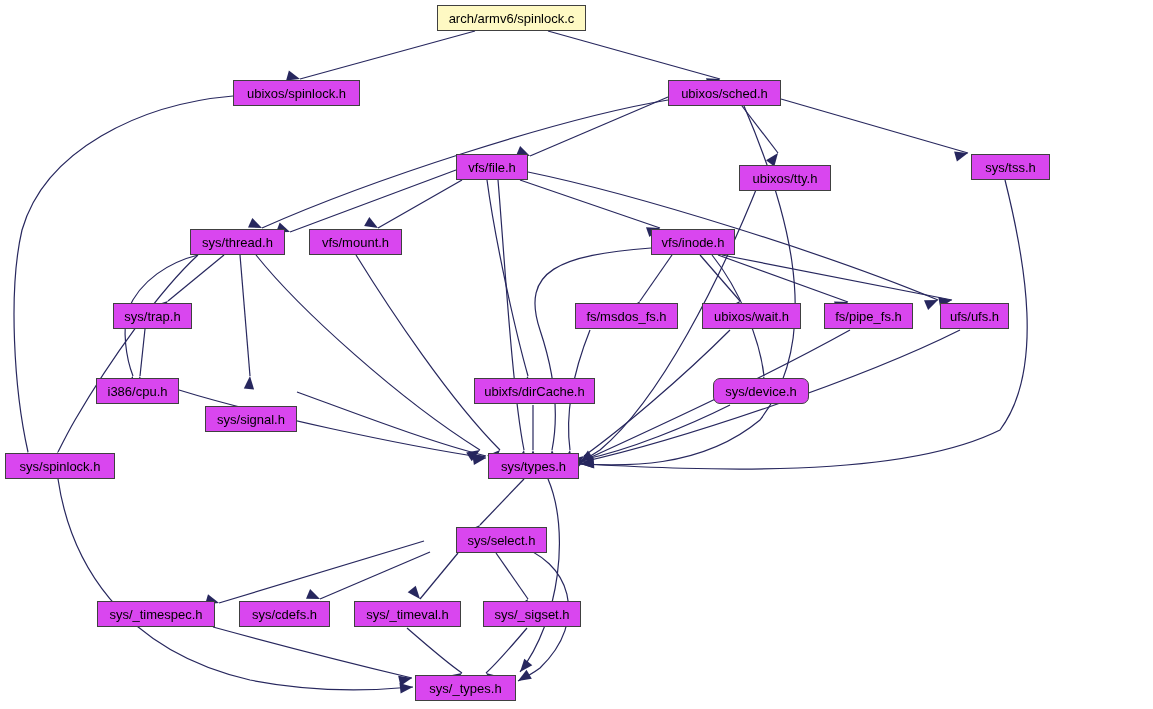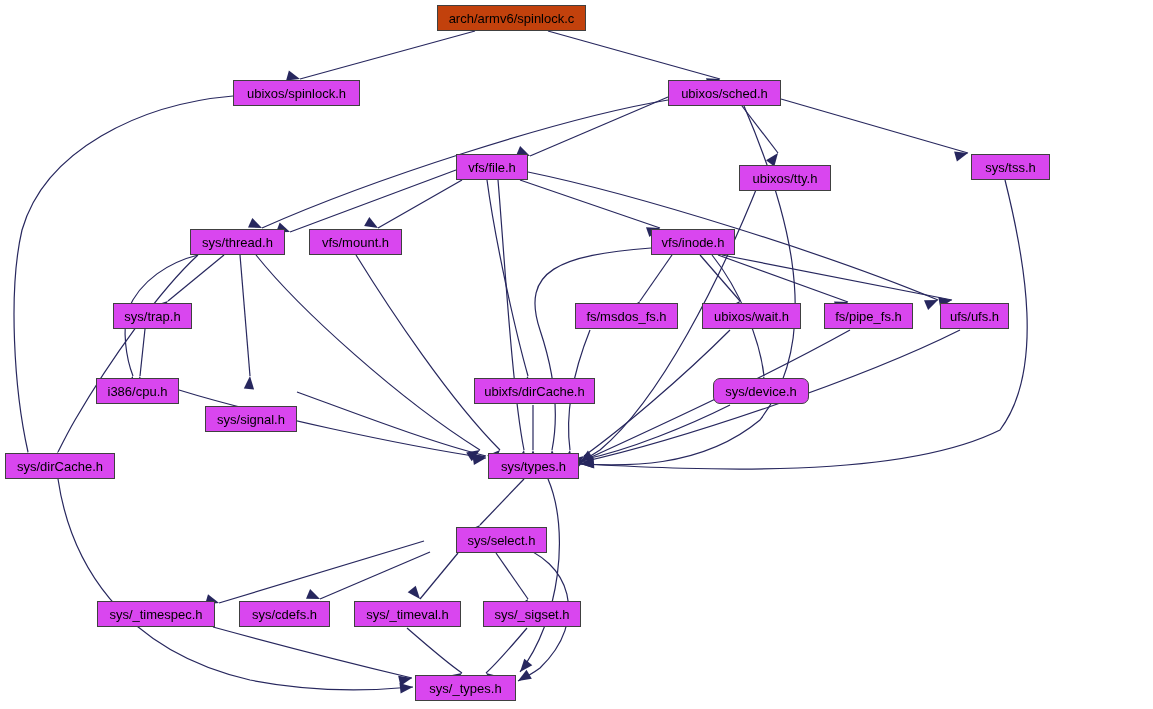--- a/index.html
+++ b/index.html
@@ -3,21 +3,21 @@
 <meta charset="utf-8">
 <style>
   html,body{margin:0;padding:0;background:#ffffff;}
   body{width:1153px;height:709px;overflow:hidden;font-family:"Liberation Sans",sans-serif;}
   #graph{position:relative;width:1153px;height:709px;}
   svg{position:absolute;left:0;top:0;width:1153px;height:709px;}
   .node{position:absolute;box-sizing:border-box;border:1px solid #404040;background:#d946ef;
         display:flex;align-items:center;justify-content:center;
         font-family:"Liberation Sans",sans-serif;font-size:13px;color:#000000;
         white-space:nowrap;letter-spacing:0px;}
-  .node.root{background:#c2410c;border:1px solid #404040;}
+  .node.root{background:#fef9c3;border:1px solid #404040;}
   .node span{pointer-events:none;}
 </style>
 </head>
 <body>
 
 <div id="graph">
   <svg id="edges" viewBox="0 0 1153 709">
       <path d="M 475,31 L 300,79" fill="none" stroke="#27275e" stroke-width="1.2"></path>
       <polygon points="300.0,79.0 288.9,70.4 286.1,80.4" fill="#27275e"></polygon>
       <path d="M 548,31 L 720,79" fill="none" stroke="#27275e" stroke-width="1.2"></path>
@@ -164,21 +164,21 @@
       <div class="node" style="left: 205px; top: 378px; width: 92px; height: 26px; margin-top: 28px;">
         <span>sys/signal.h</span>
       </div>
       <div class="node" style="left: 474px; top: 378px; width: 121px; height: 26px;">
         <span>ubixfs/dirCache.h</span>
       </div>
       <div class="node" style="left: 713px; top: 378px; width: 96px; height: 26px; border-radius: 7px;">
         <span>sys/device.h</span>
       </div>
       <div class="node" style="left: 5px; top: 453px; width: 110px; height: 26px;">
-        <span>sys/dirCache.h</span>
+        <span>sys/spinlock.h</span>
       </div>
       <div class="node" style="left: 488px; top: 453px; width: 91px; height: 26px;">
         <span>sys/types.h</span>
       </div>
       <div class="node" style="left: 424px; top: 527px; width: 91px; height: 26px; margin-left: 32px;">
         <span>sys/select.h</span>
       </div>
       <div class="node" style="left: 97px; top: 601px; width: 118px; height: 26px;">
         <span>sys/_timespec.h</span>
       </div>

